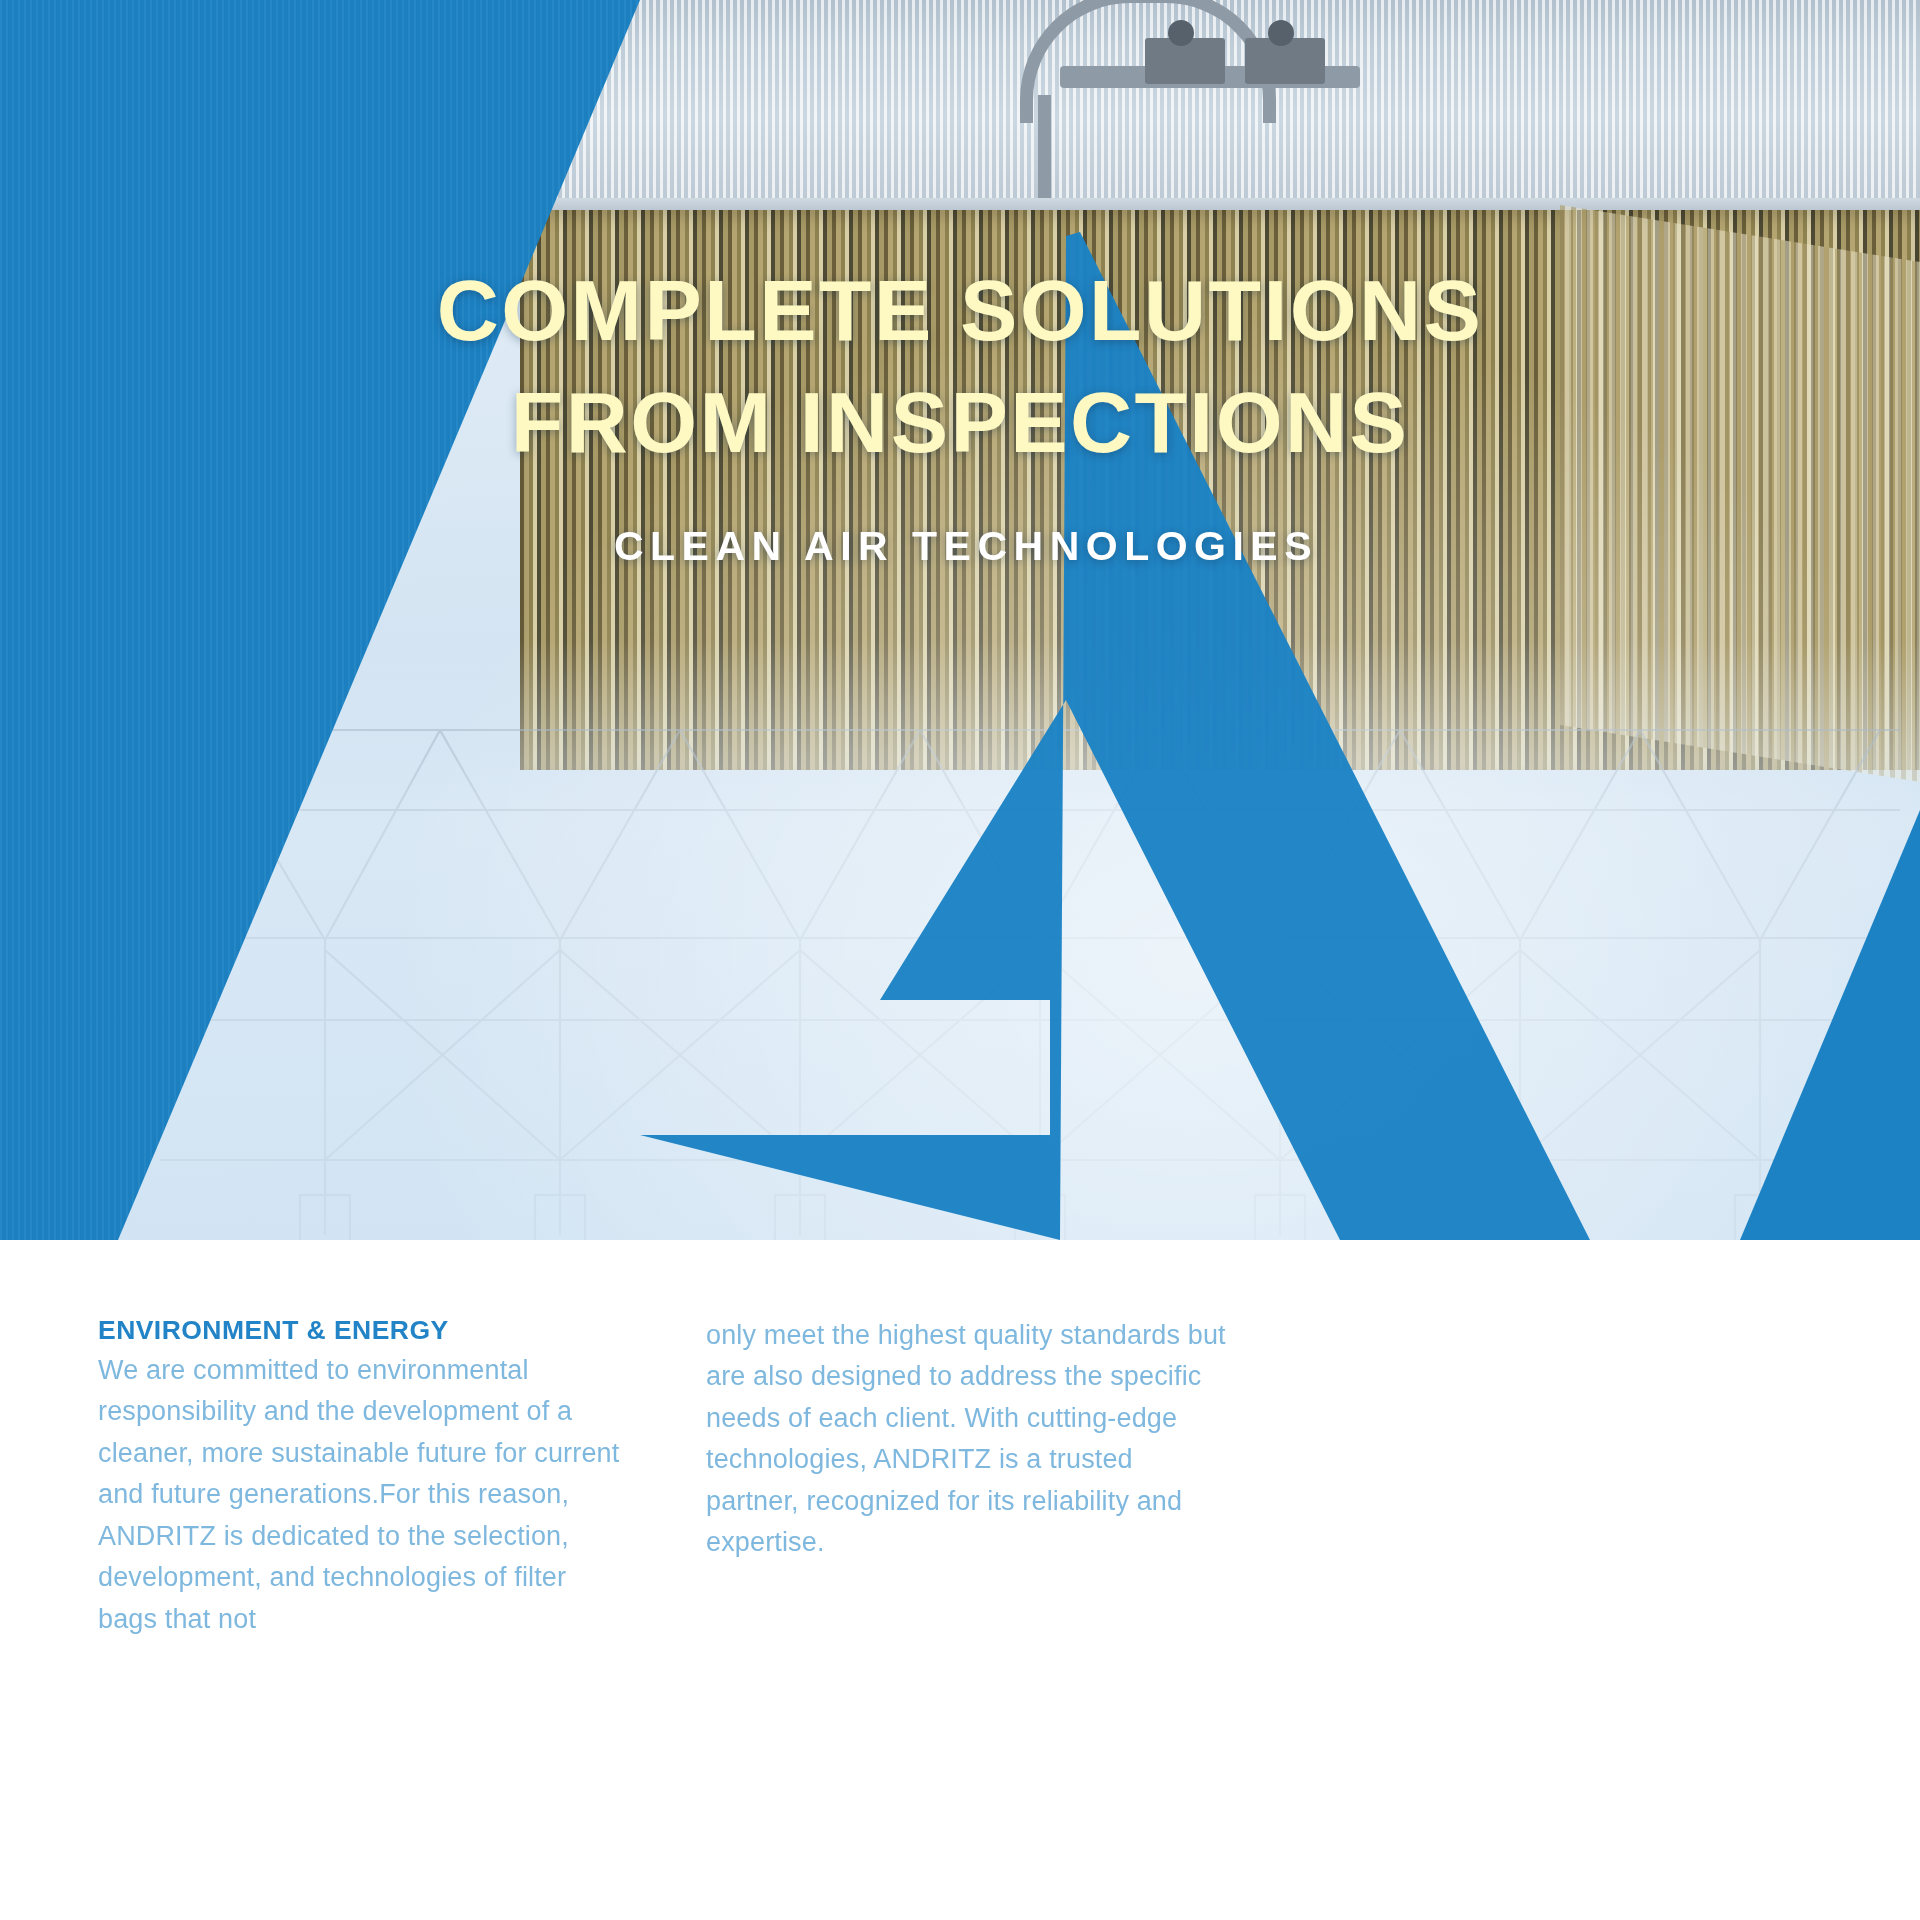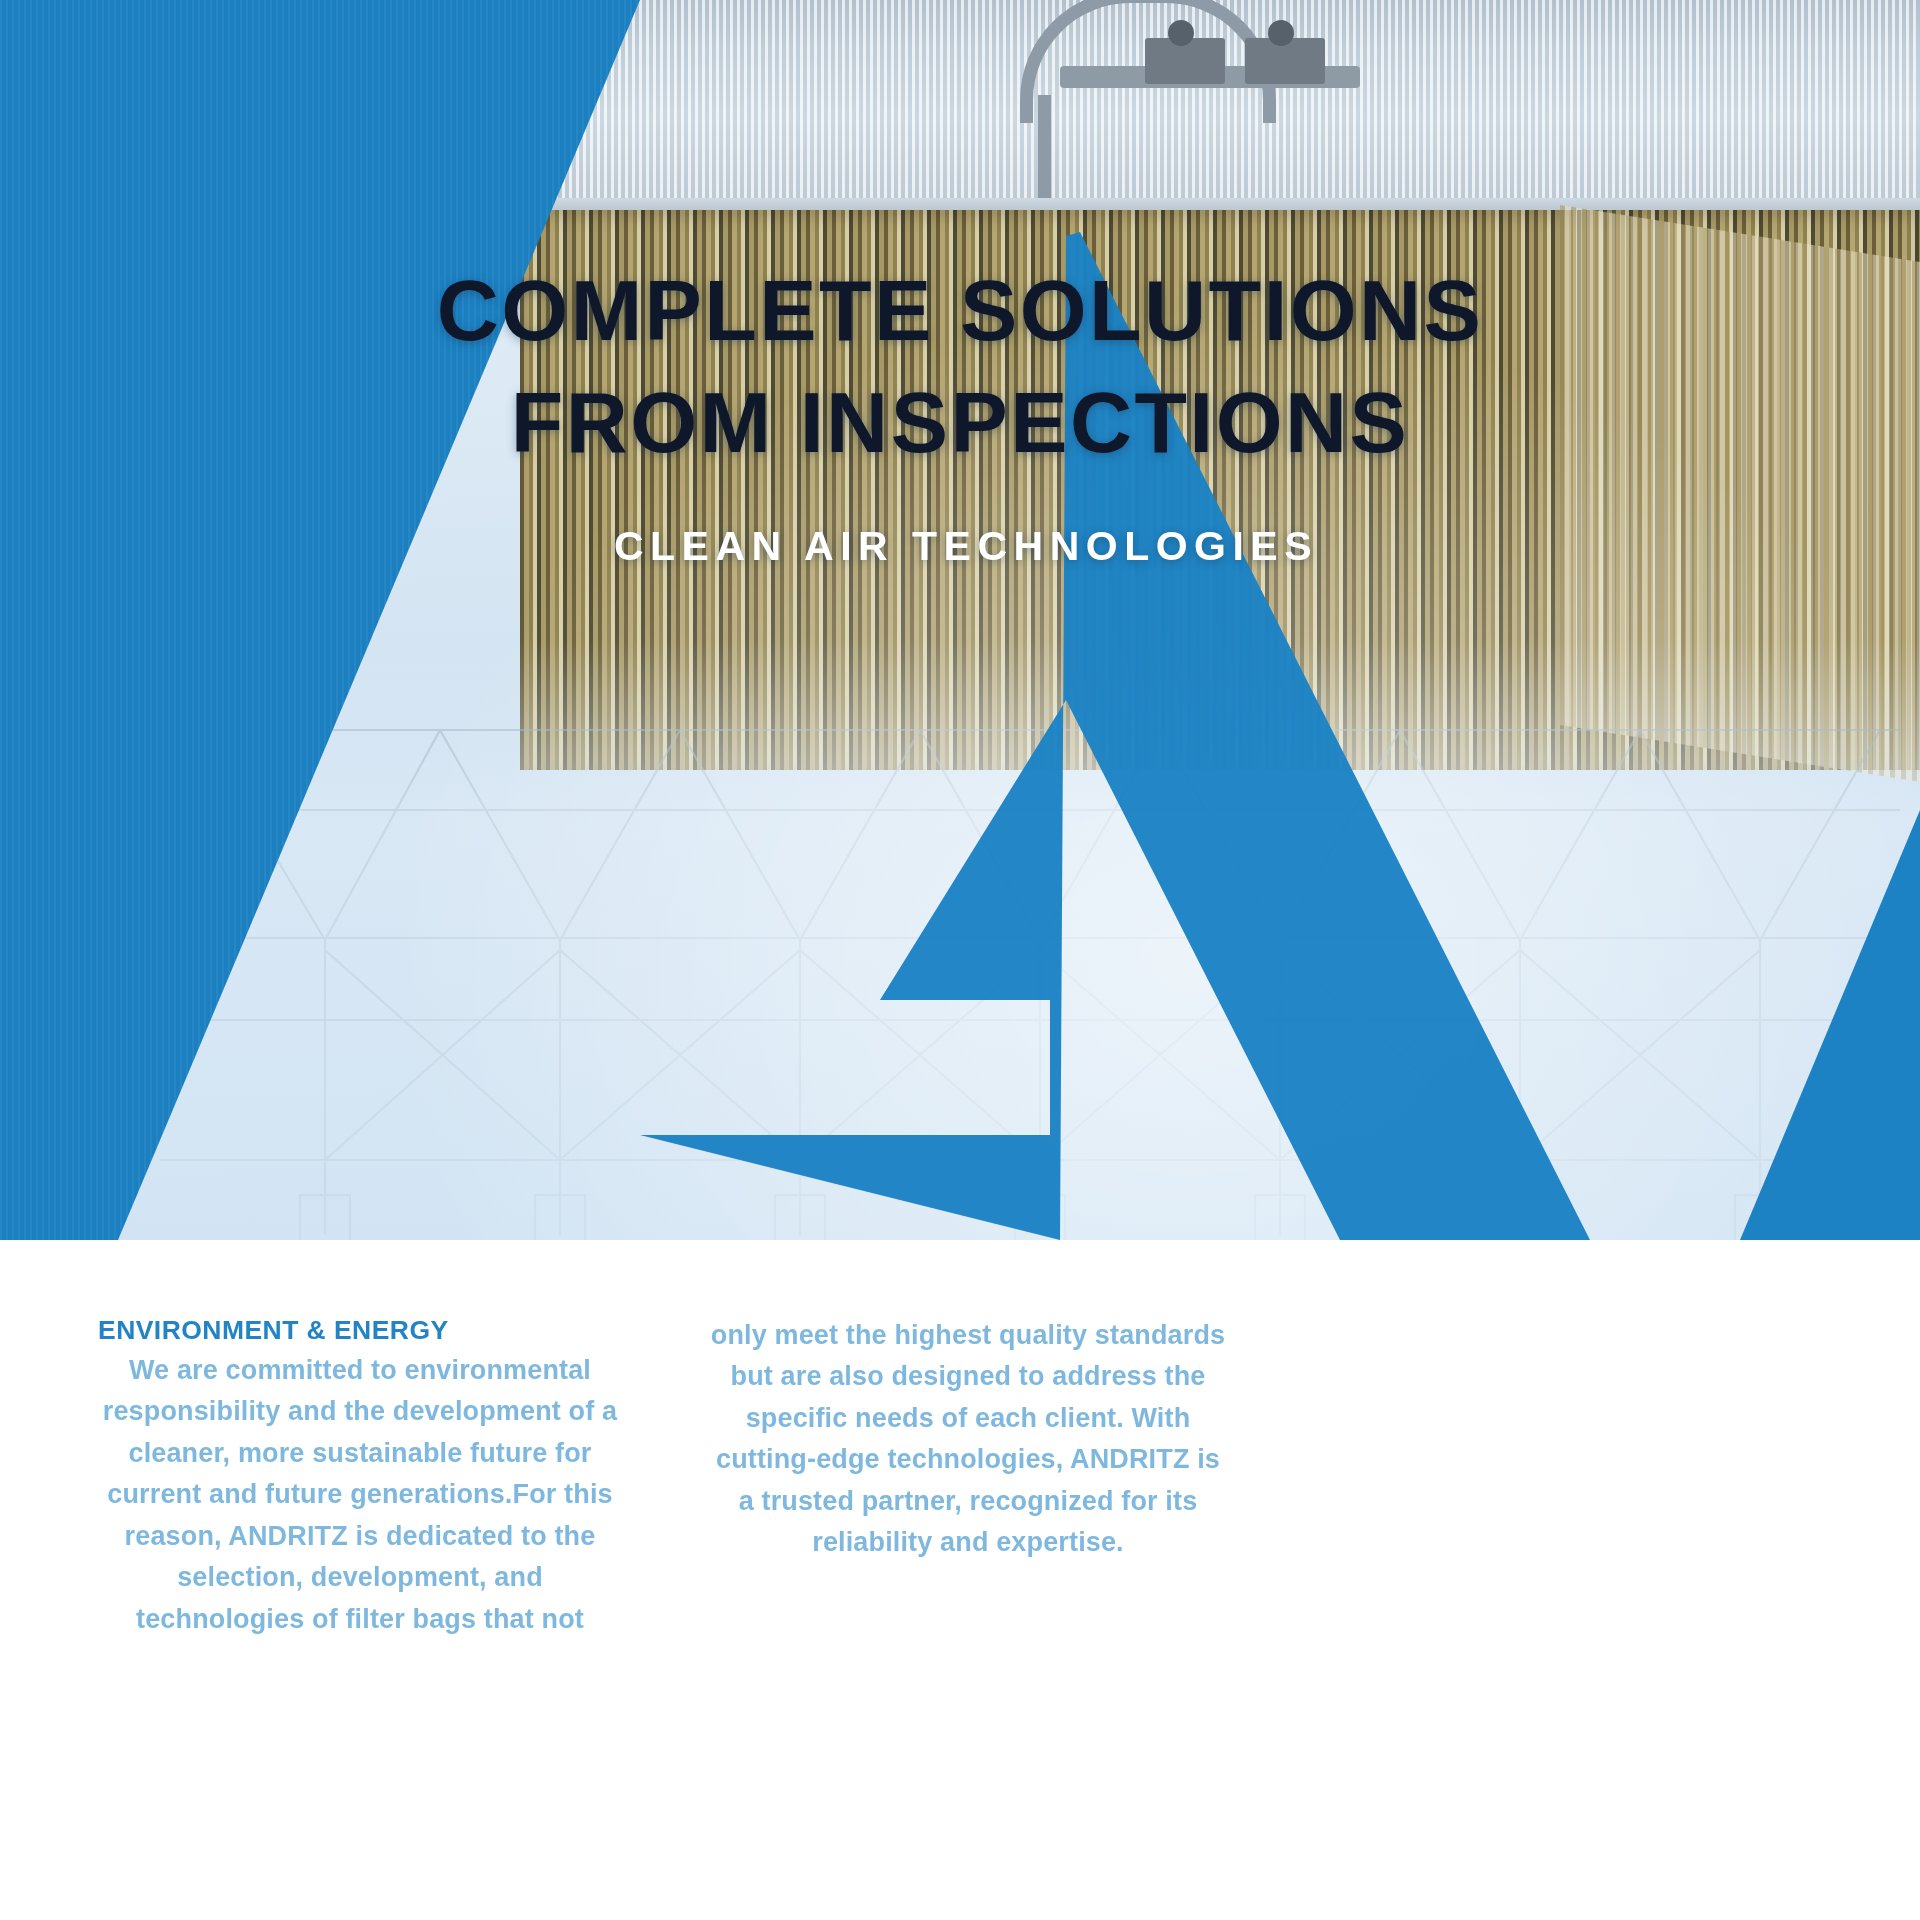--- a/index.html
+++ b/index.html
@@ -123,21 +123,21 @@
     overflow:visible;
   }
   .a-mark svg{display:block;}
 
   
   .hero-copy{
     position:absolute;left:0;top:255px;width:1920px;text-align:center;
     z-index:40;pointer-events:none;
   }
   .headline{
-    margin:0;color:#0f172a;font-weight:700;
+    margin:0;color:#fef9c3;font-weight:700;
     font-size:86px;line-height:1.30;letter-spacing:2.4px;
     text-transform:uppercase;
     text-shadow:0 2px 10px rgba(20,50,80,.38);
   }
   .headline span{display:block;}
   .subhead{
     margin:44px 0 0 0;color:#ffffff;font-weight:700;
     font-size:41px;letter-spacing:6.5px;text-transform:uppercase;
     text-shadow:0 2px 9px rgba(20,50,80,.40);
     padding-left:12px;
@@ -151,22 +151,22 @@
   .cols{
     position:absolute;left:98px;top:75px;width:1740px;
     display:flex;gap:84px;align-items:flex-start;
   }
   .col{width:524px;}
   .kicker{
     margin:0 0 4px 0;
     color:#2284C6;font-weight:700;font-size:26.5px;letter-spacing:.45px;
   }
   .body{
-    margin:0;color:#7FB8DE;font-weight:700;
-    font-size:27px;line-height:1.535;letter-spacing:.15px;text-align:center;
+    margin:0;color:#7FB8DE;font-weight:400;
+    font-size:27px;line-height:1.535;letter-spacing:.15px;
   }
   .col.c2 .body,.col.c3 .body{color:#7FB8DE;}
 </style>
 </head>
 <body>
 
 <section class="hero">
 
   <div class="photo">
     <div class="sky"></div>

